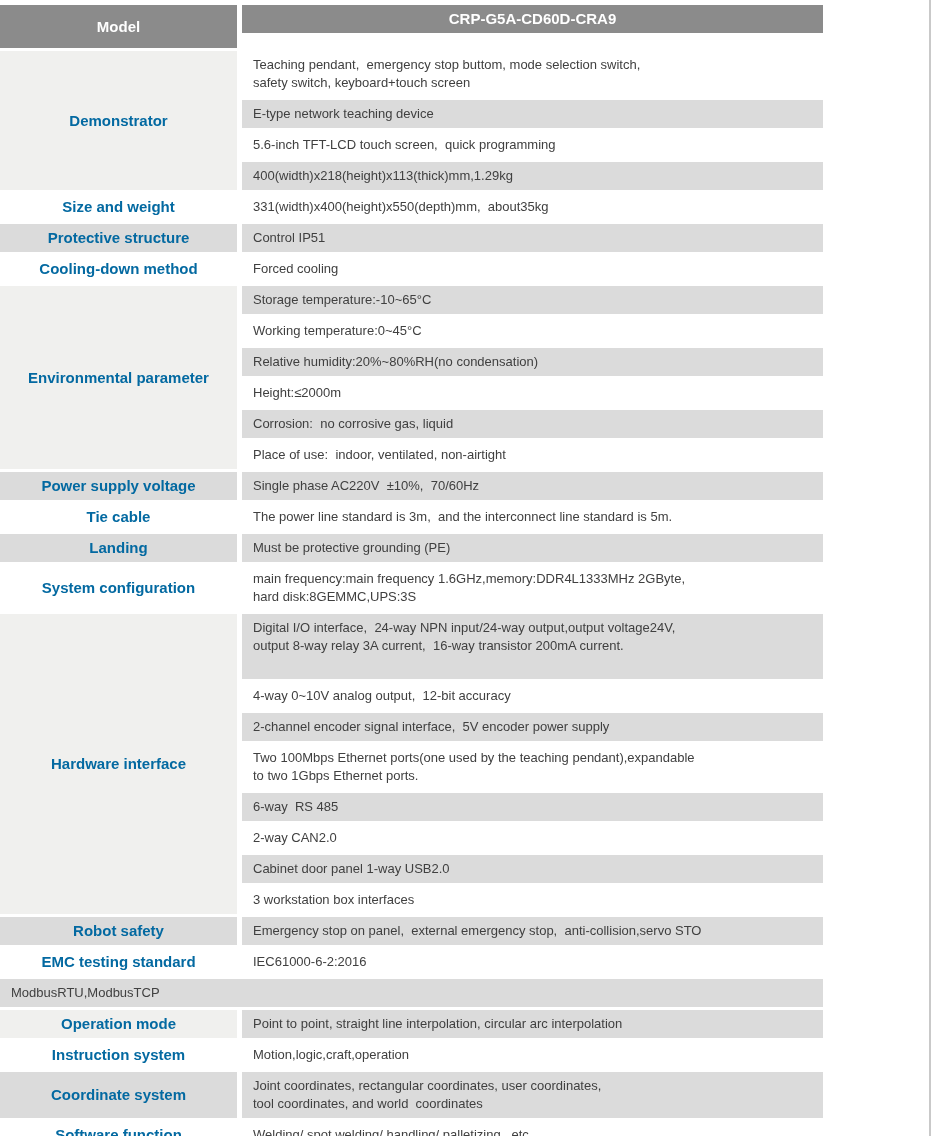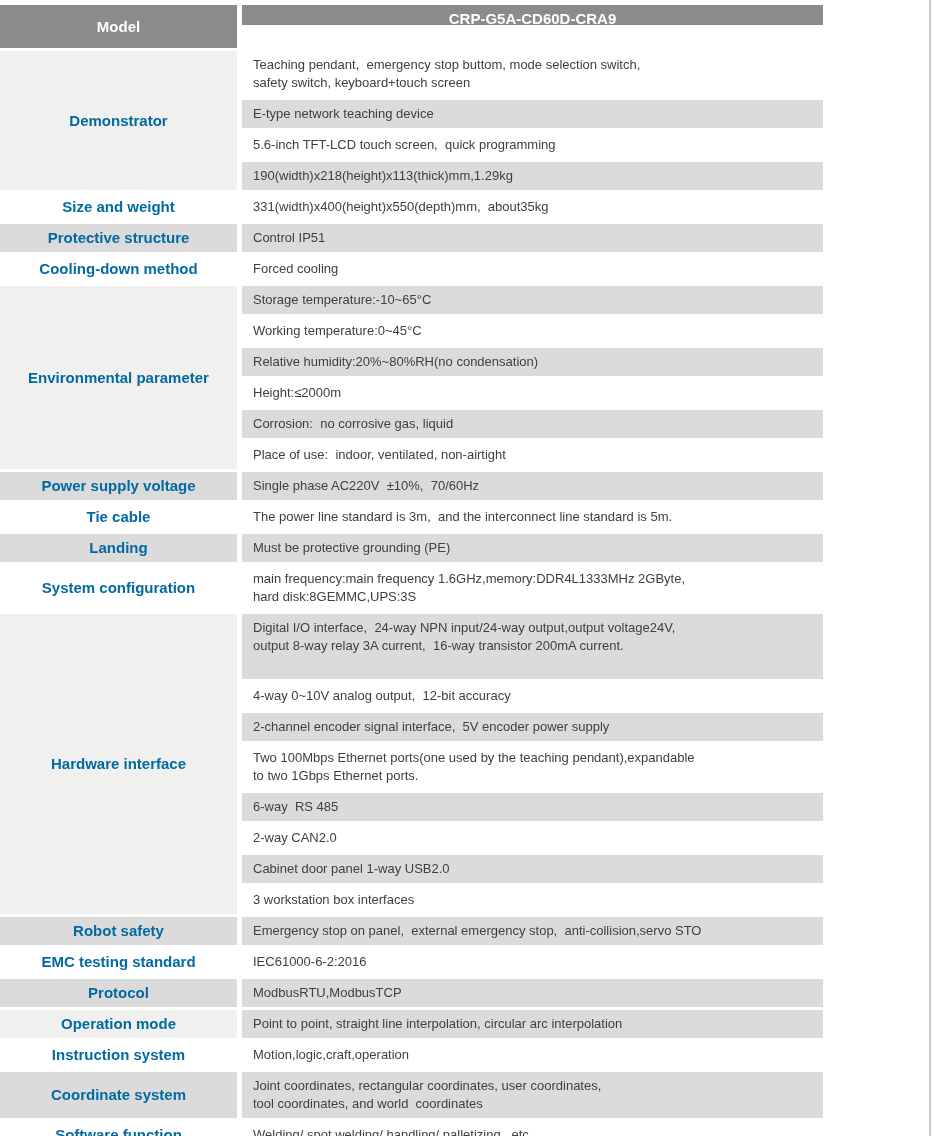--- a/index.html
+++ b/index.html
@@ -65,21 +65,21 @@
   .header-row .label-cell,
   .header-row .value-cell {
     background: #8b8b8b;
     color: #ffffff;
     font-weight: bold;
     font-size: 15px;
   }
   .header-row .label-cell { height: 43px; }
   .header-row .value-cell {
     padding: 0;
-    height: 20px;
+    height: 28px;
     line-height: 28px;
     text-align: center;
   }
   
   .spec-table > .row-group:nth-child(11) .values-col .value-cell:nth-child(1) {
     padding-bottom: 24px;
   }
   
   .spec-table > .row-group:nth-child(19) .values-col .value-cell {
     font-size: 12.3px;
@@ -96,21 +96,21 @@
     </div>
   </div>
 
 <div class="row-group">
       <div class="label-cell bg-light">Demonstrator</div>
       <div class="values-col">
         <div class="value-cell bg-white">Teaching pendant,  emergency stop buttom, mode selection switch,
 safety switch, keyboard+touch screen</div>
         <div class="value-cell bg-gray">E-type network teaching device</div>
         <div class="value-cell bg-white">5.6-inch TFT-LCD touch screen,  quick programming</div>
-        <div class="value-cell bg-gray">190(width)x218(height)x113(thick)mm,1.29kg</div>
+        <div class="value-cell bg-gray">400(width)x218(height)x113(thick)mm,1.29kg</div>
       </div>
     </div>
     <div class="row-group">
       <div class="label-cell bg-white">Size and weight</div>
       <div class="values-col">
         <div class="value-cell bg-white">331(width)x400(height)x550(depth)mm,  about35kg</div>
       </div>
     </div>
     <div class="row-group">
       <div class="label-cell bg-gray">Protective structure</div>
@@ -181,21 +181,20 @@
         <div class="value-cell bg-gray">Emergency stop on panel,  external emergency stop,  anti-collision,servo STO</div>
       </div>
     </div>
     <div class="row-group">
       <div class="label-cell bg-white">EMC testing standard</div>
       <div class="values-col">
         <div class="value-cell bg-white">IEC61000-6-2:2016</div>
       </div>
     </div>
     <div class="row-group">
-      <div class="label-cell bg-gray">Protocol</div>
       <div class="values-col">
         <div class="value-cell bg-gray">ModbusRTU,ModbusTCP</div>
       </div>
     </div>
     <div class="row-group">
       <div class="label-cell bg-light">Operation mode</div>
       <div class="values-col">
         <div class="value-cell bg-gray">Point to point, straight line interpolation, circular arc interpolation</div>
       </div>
     </div>

